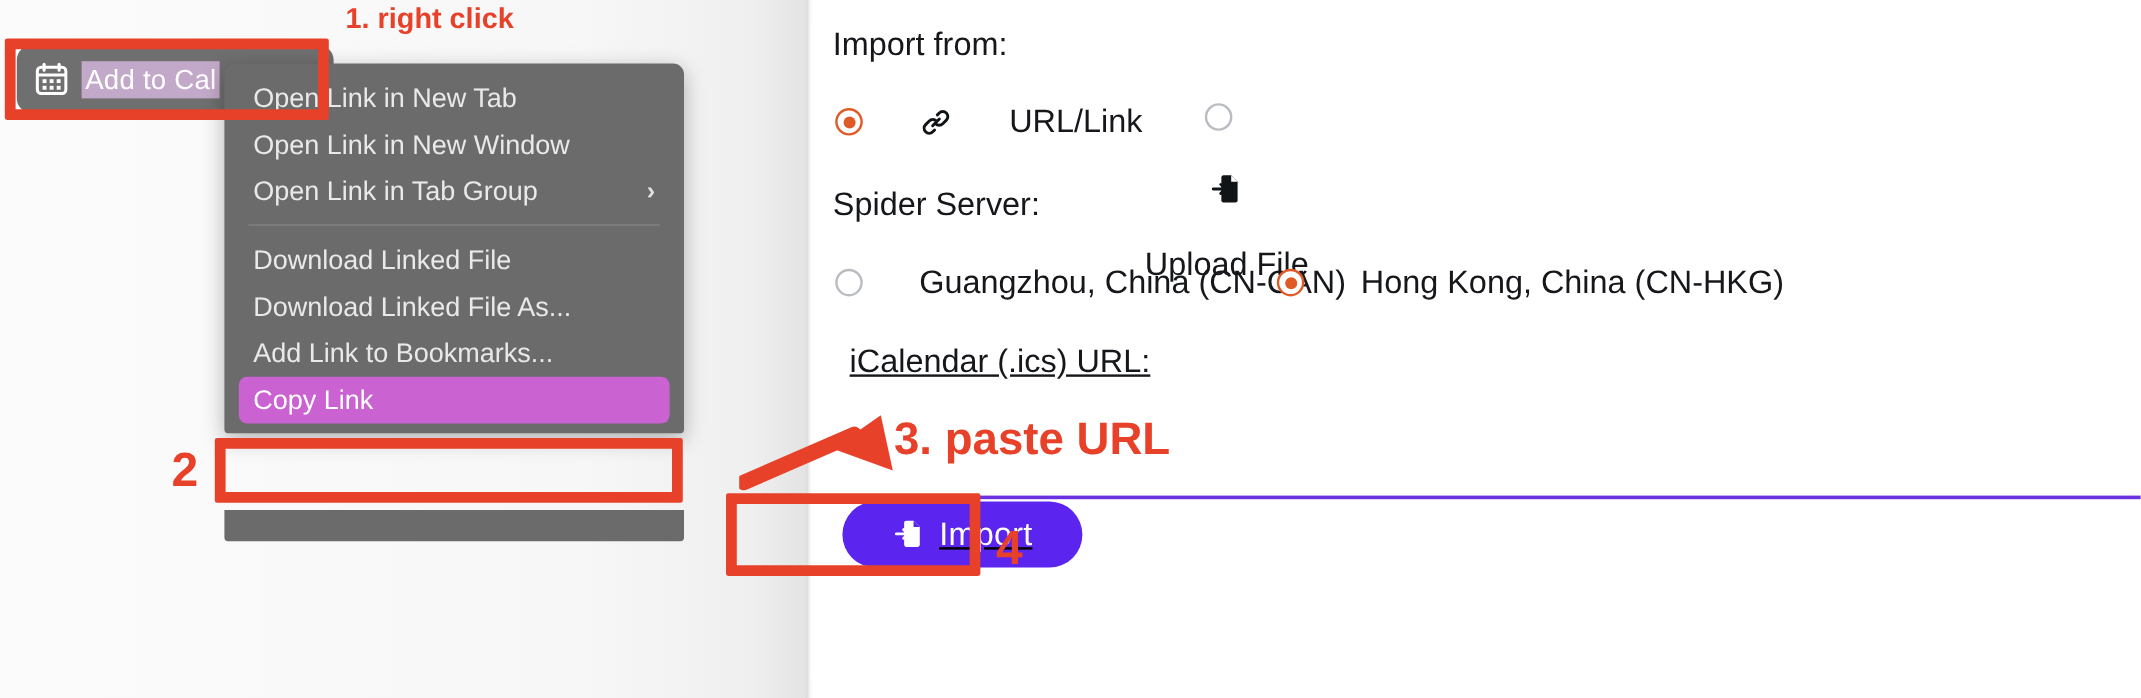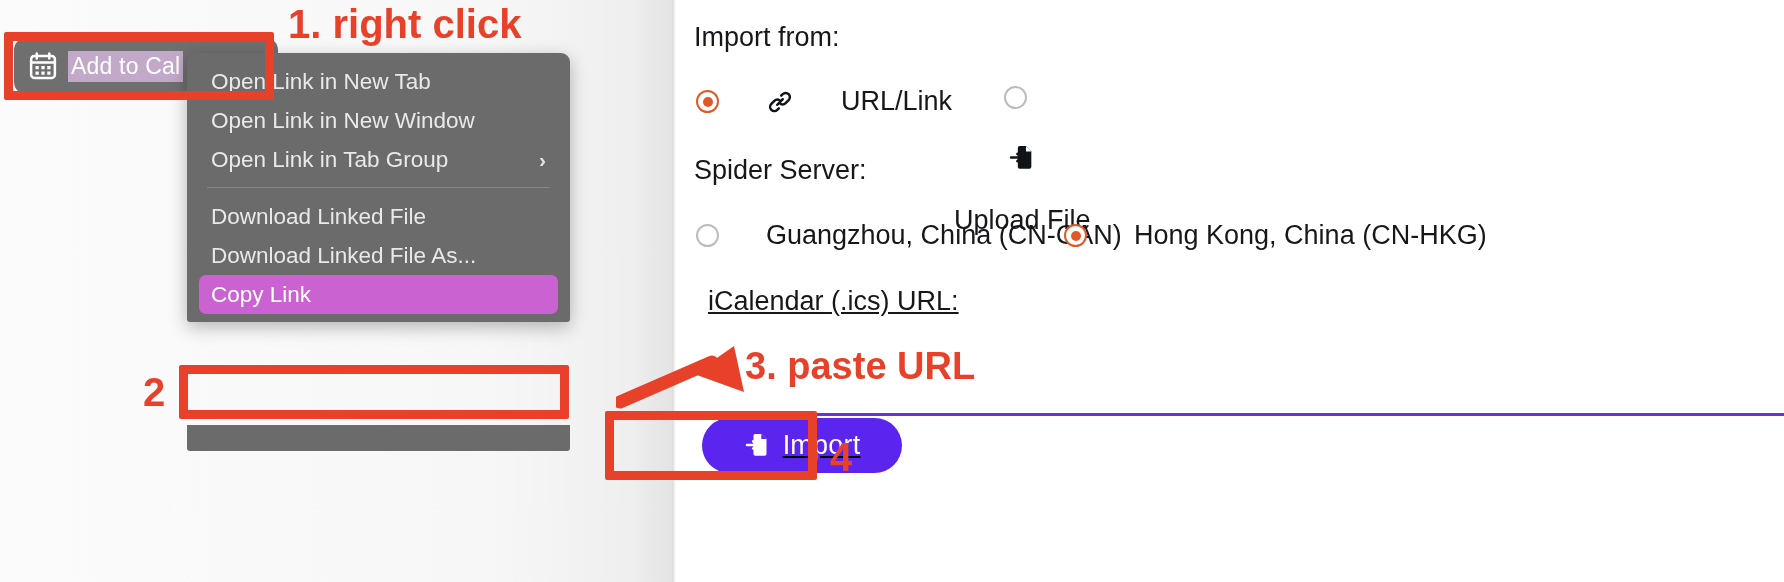--- a/index.html
+++ b/index.html
@@ -161,21 +161,21 @@
     border-radius: 2px;
     pointer-events: none;
   }
   .anno-text {
     position: absolute;
     color: #e8412a;
     font-weight: 700;
     white-space: nowrap;
     pointer-events: none;
   }
-  #anno-1 { left: 288px; top: 2px; font-size: 40px; }
+  #anno-1 { left: 288px; top: 2px; font-size: 24px; }
   #anno-2 { left: 143px; top: 370px; font-size: 40px; }
   #anno-3 { left: 745px; top: 345px; font-size: 38px; }
   #anno-4 { left: 830px; top: 435px; font-size: 40px; }
   .anno-arrow { position: absolute; pointer-events: none; }
 </style>
 </head>
 <body>
 
 <div id="root">
 
@@ -215,20 +215,23 @@
       </div>
 
       <div class="ctx-sep"></div>
 
       <div class="ctx-item">
         <span>Download Linked File</span>
       </div>
       <div class="ctx-item">
         <span>Download Linked File As...</span>
       </div>
+      <div class="ctx-item">
+        <span>Add Link to Bookmarks...</span>
+      </div>
       <div class="ctx-item highlighted">
         <span class="ctx-hl-inner">
           <span>Copy Link</span>
         </span>
       </div>
 
     </div>
 
     <div class="left-pane-edge"></div>
   </div>

